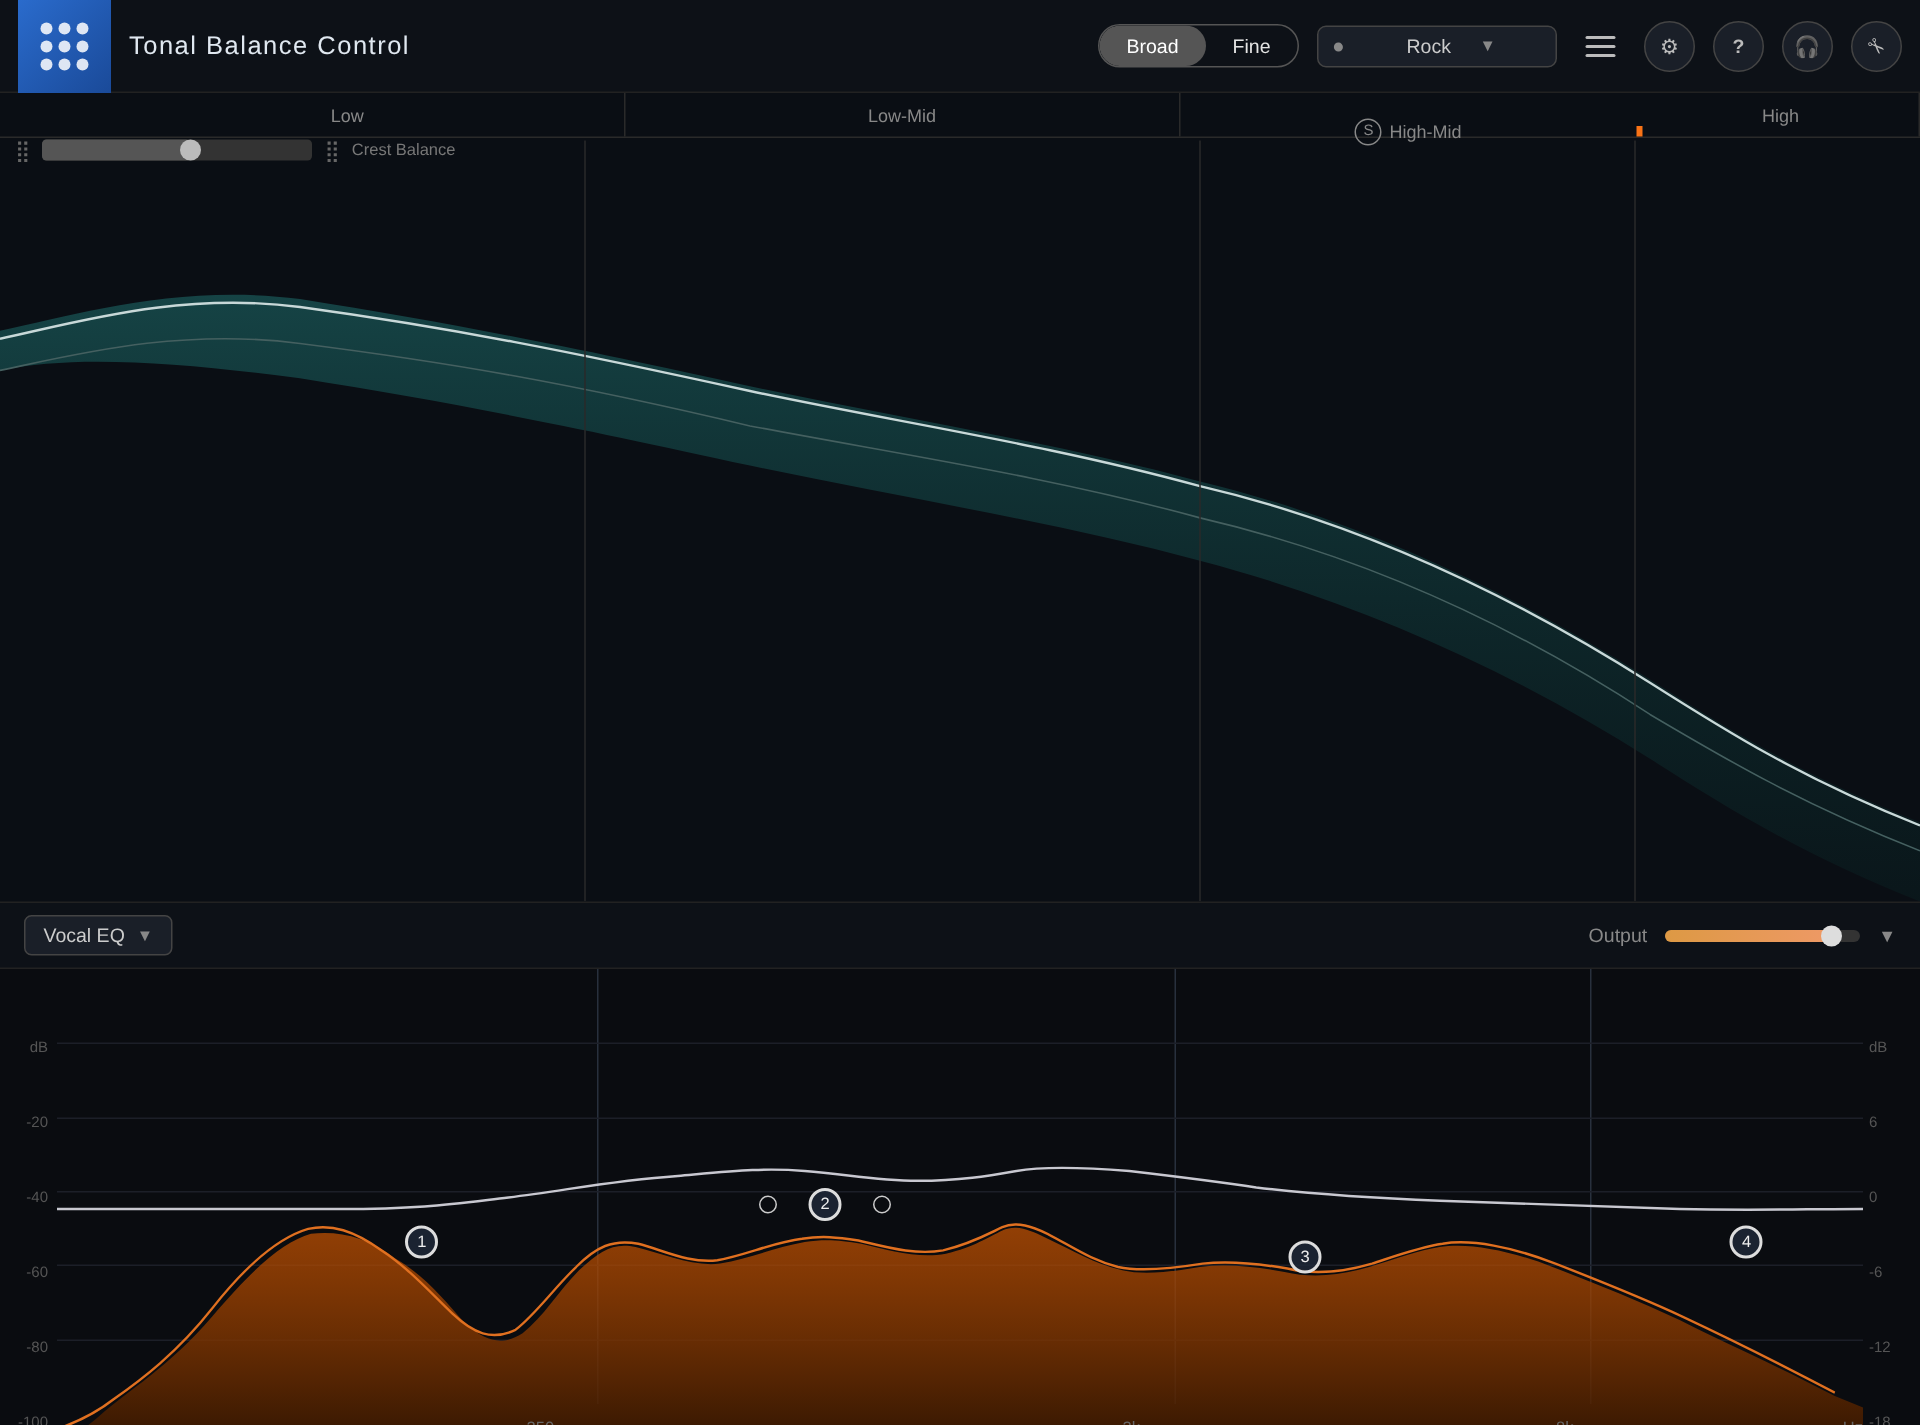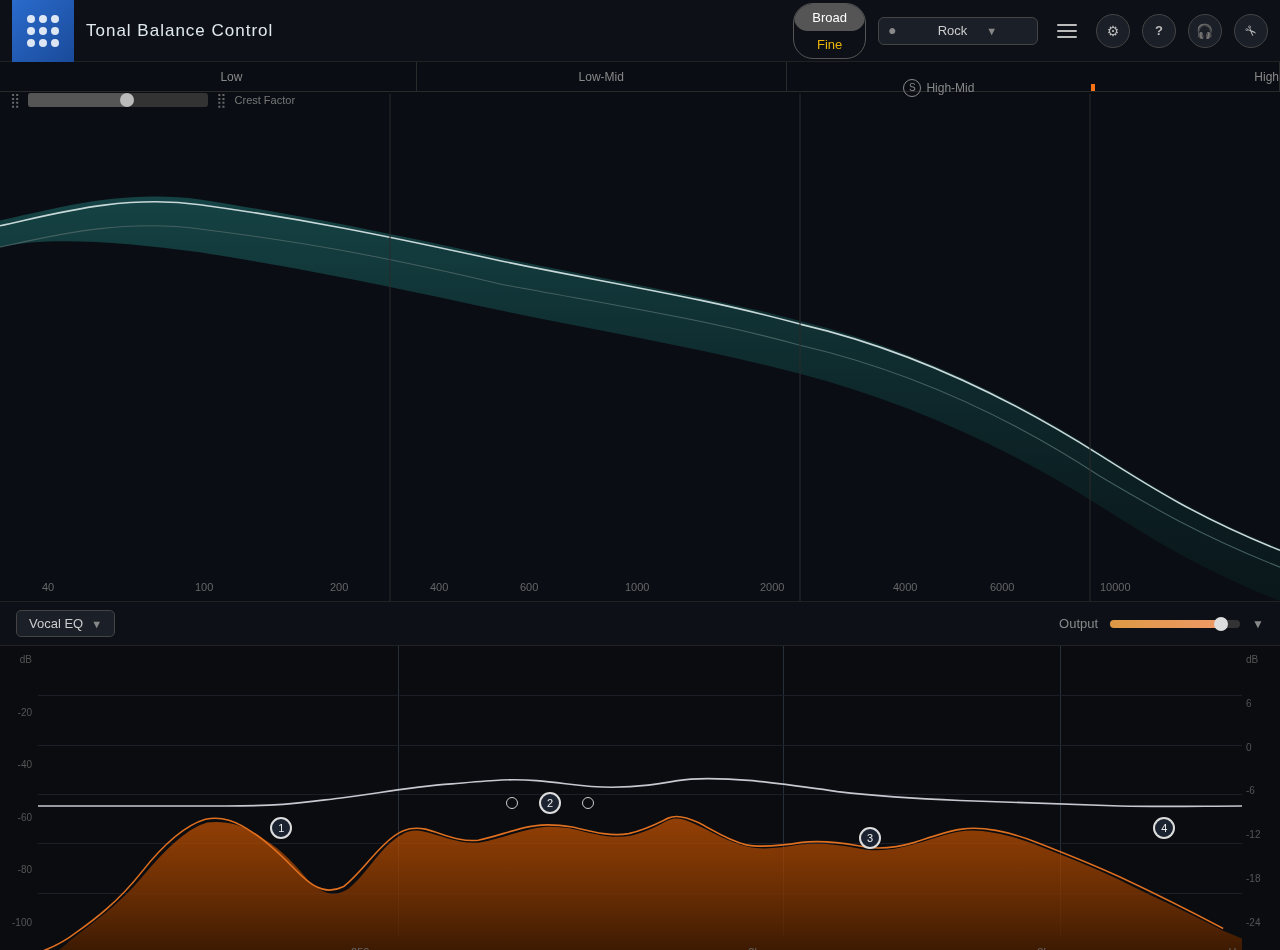--- a/index.html
+++ b/index.html
@@ -27,28 +27,27 @@
       font-weight: 400;
       color: #e0e8f0;
       letter-spacing: 1px;
       flex: 1;
     }
     .broad-fine-toggle {
       display: flex;
       border: 1px solid #555;
       border-radius: 20px;
       overflow: hidden;
-      flex-direction: column;
     }
     .toggle-btn {
       padding: 6px 18px;
       font-size: 13px;
       cursor: pointer;
       background: transparent;
-      color: #eab308;
+      color: #e5e5e5;
       border: none;
       outline: none;
     }
     .toggle-btn.active {
       background: #555;
       color: #fff;
       border-radius: 18px;
     }
     .preset-selector {
       display: flex;
@@ -228,21 +227,21 @@
       position: absolute;
       top: 0; bottom: 30px;
       width: 38px;
       display: flex; flex-direction: column;
       justify-content: space-between;
       padding: 8px 0;
       z-index: 5;
     }
     .db-axis-left { left: 0; align-items: flex-end; padding-right: 6px; }
     .db-axis-right { right: 0; align-items: flex-start; padding-left: 4px; }
-    .db-label { font-size: 10px; color: #555; }
+    .db-label { font-size: 10px; color: #555; margin-top: 39px; }
 
     
     #lower-freq-axis {
       position: absolute;
       bottom: 0; left: 38px; right: 38px;
       height: 30px;
       display: flex; align-items: center;
     }
     .lower-freq-label {
       position: absolute;
@@ -374,33 +373,33 @@
   <div id="band-labels">
     <div class="band-label" style="width:30%; border-right:1px solid #2a2a2a;margin-left:47px;">
       <span>Low</span>
     </div>
     <div class="band-label" style="width:30%; border-right:1px solid #2a2a2a;justify-content:center;">
       <span>Low-Mid</span>
     </div>
     <div class="band-label s-icon" style="width:25%; border-right:4px solid #f97316;margin-top:22px;">
       <span>High-Mid</span>
     </div>
-    <div class="band-label" style="width:15%;justify-content:flex-end;">
+    <div class="band-label" style="width:15%;">
       <span>High</span>
     </div>
   </div>
 
   <div id="crest-area">
     <span class="waveform-icon">⣿</span>
     <div id="crest-slider-track">
       <div id="crest-slider-fill"></div>
       <div id="crest-slider-thumb"></div>
     </div>
     <span class="waveform-icon">⣿</span>
-    <span id="crest-label">Crest Factor</span>
+    <span id="crest-label">Crest Balance</span>
   </div>
 
   <svg id="curve-svg" viewBox="0 0 1280 510" preserveAspectRatio="none">
 
     <defs>
       <linearGradient id="tealGrad" x1="0" y1="0" x2="0" y2="1">
         <stop offset="0%" stop-color="#1a5a5a" stop-opacity="0.7"></stop>
         <stop offset="100%" stop-color="#0a2a2a" stop-opacity="0.3"></stop>
       </linearGradient>
     </defs>
@@ -410,32 +409,20 @@
 
     <path d="M0,155 C50,145 120,125 200,135 C300,148 380,163 500,188 C600,208 700,222 800,248 C900,270 1000,312 1100,372 C1150,402 1200,432 1280,462" fill="none" stroke="#c8d8d8" stroke-width="1.5"></path>
 
     <path d="M0,175 C50,165 120,148 200,158 C300,170 380,183 500,210 C600,228 700,242 800,268 C900,290 1000,330 1100,392 C1150,420 1200,448 1280,478" fill="none" stroke="#456060" stroke-width="1"></path>
 
     <line x1="390" y1="30" x2="390" y2="510" stroke="#2a2a2a" stroke-width="1"></line>
     <line x1="800" y1="30" x2="800" y2="510" stroke="#2a2a2a" stroke-width="1"></line>
     <line x1="1090" y1="30" x2="1090" y2="510" stroke="#2a2a2a" stroke-width="1"></line>
   </svg>
 
-  <div id="freq-axis">
-    <span class="freq-label" style="left:42px;">40</span>
-    <span class="freq-label" style="left:195px;">100</span>
-    <span class="freq-label" style="left:330px;">200</span>
-    <span class="freq-label" style="left:430px;">400</span>
-    <span class="freq-label" style="left:520px;">600</span>
-    <span class="freq-label" style="left:625px;">1000</span>
-    <span class="freq-label" style="left:760px;">2000</span>
-    <span class="freq-label" style="left:893px;">4000</span>
-    <span class="freq-label" style="left:990px;">6000</span>
-    <span class="freq-label" style="left:1100px;">10000</span>
-  </div>
 </div>
 
 <div id="mid-toolbar">
   <div class="vocal-eq-selector">
     <span>Vocal EQ</span>
     <span style="font-size:11px; color:#888;">▼</span>
   </div>
 
   <span id="output-label">Output</span>
   <div id="output-slider-container">

